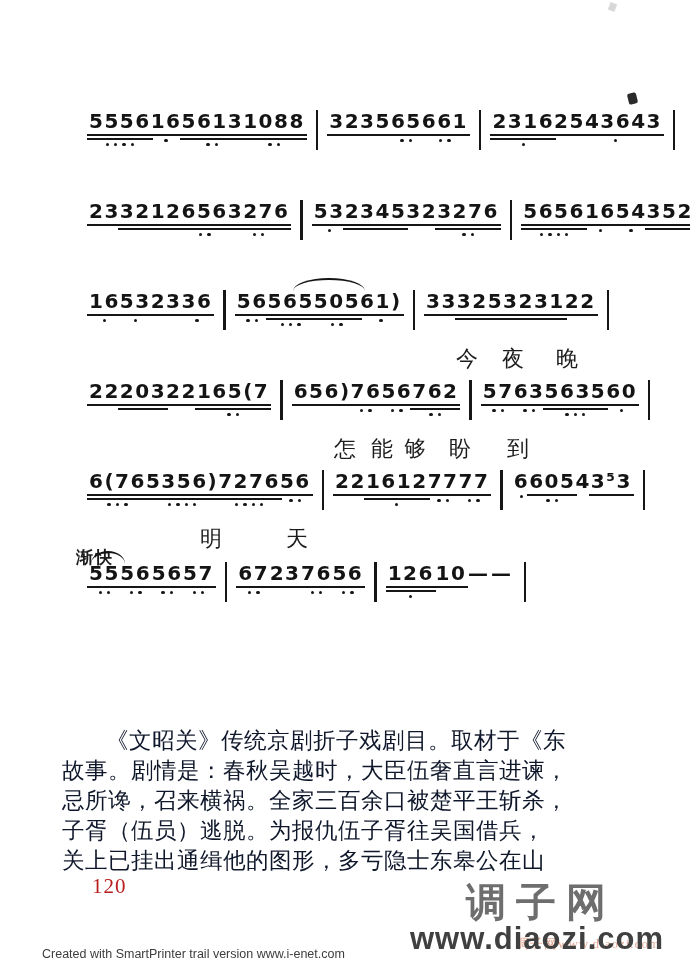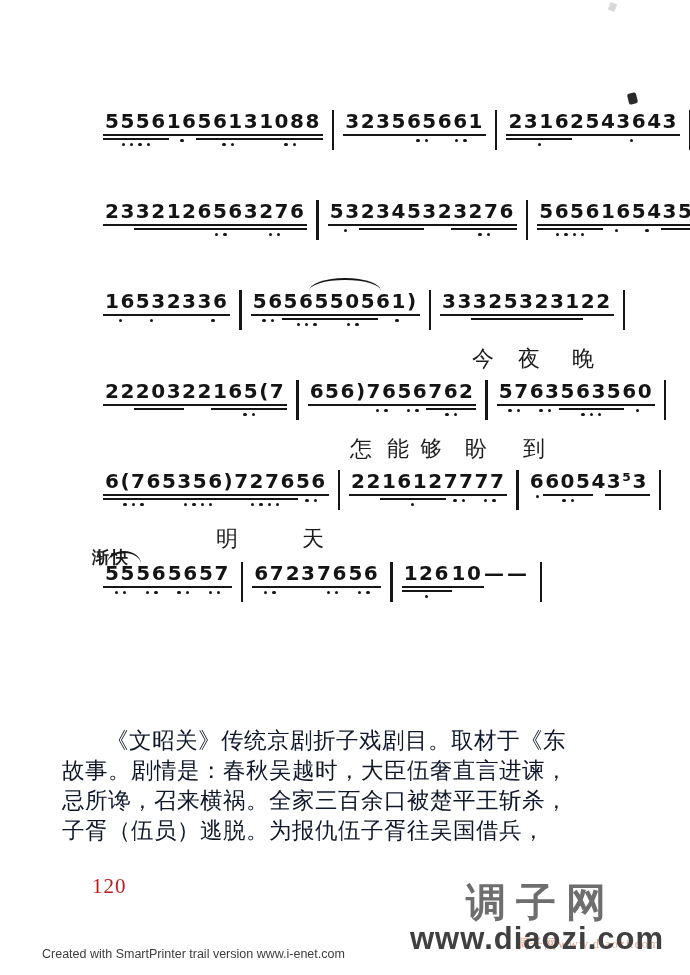--- a/index.html
+++ b/index.html
@@ -1,21 +1,21 @@
 <!DOCTYPE html>
 <html><head>
 <meta charset="utf-8">
 <style>
   html,body{margin:0;padding:0;}
   body{width:690px;height:975px;background:#ffffff;position:relative;overflow:hidden;
        font-family:"Liberation Sans", sans-serif;}
   .page{position:absolute;inset:0;background:#fff;}
 
   
-  .system{position:absolute;left:16px;width:588px;height:92px;}
+  .system{position:absolute;left:0;width:588px;height:92px;}
   .staff{display:flex;align-items:flex-start;margin:0 56px 0 84px;}
   .measure{flex:1;display:flex;justify-content:space-between;align-items:flex-start;padding:0 5px;}
   .barline{width:2.4px;height:40px;background:#161616;margin:0 6px;flex:0 0 auto;}
   .grp{position:relative;display:inline-flex;flex-direction:column;align-items:center;}
   .num{font-size:20px;font-weight:700;letter-spacing:1.5px;color:#141414;line-height:22px;
        font-family:"DejaVu Sans","Liberation Sans",sans-serif;white-space:nowrap;}
   .beam{height:2px;background:#161616;margin:2px -2px 0;align-self:stretch;}
   .dots{display:flex;gap:5px;margin-top:3px;justify-content:center;}
   .dot{width:3.4px;height:3.4px;border-radius:50%;background:#161616;}
   .slur{position:absolute;border-top:2px solid #141414;border-radius:50% 50% 0 0/100% 100% 0 0;height:11px;}
@@ -639,20 +639,21 @@
           <div class="barline"></div>
         </div>
       </div>
     </div>
 
   <div class="paragraph" id="paragraph">
       <div class="para-line">《文昭关》传统京剧折子戏剧目。取材于《东</div>
       <div class="para-line">故事。剧情是：春秋吴越时，大臣伍奢直言进谏，</div>
       <div class="para-line">忌所谗，召来横祸。全家三百余口被楚平王斩杀，</div>
       <div class="para-line">子胥（伍员）逃脱。为报仇伍子胥往吴国借兵，</div>
+      <div class="para-line">关上已挂出通缉他的图形，多亏隐士东皋公在山</div>
     </div>
 
   <div class="pagenum">120</div>
 
   <div class="wm">
     <div class="wm-echo" style="color: rgb(226, 152, 127);">调子网www.diaozi.com</div>
     <div class="wm-title" style="color: rgb(110, 110, 110);">调子网</div>
     <div class="wm-url" style="color: #404040;">www.diaozi.com</div>
   </div>
 

